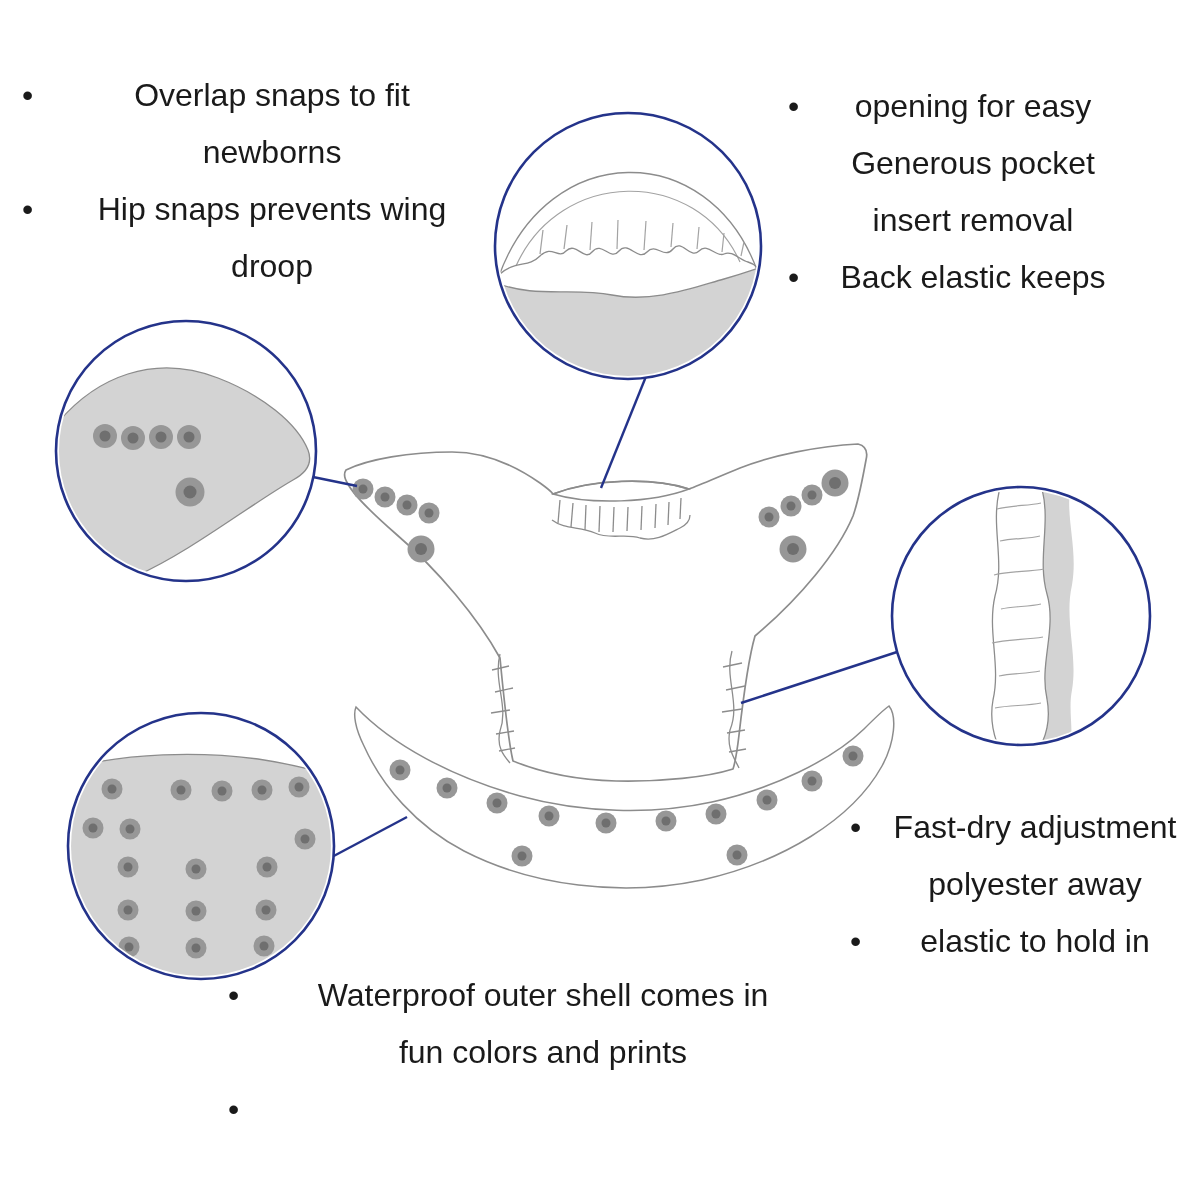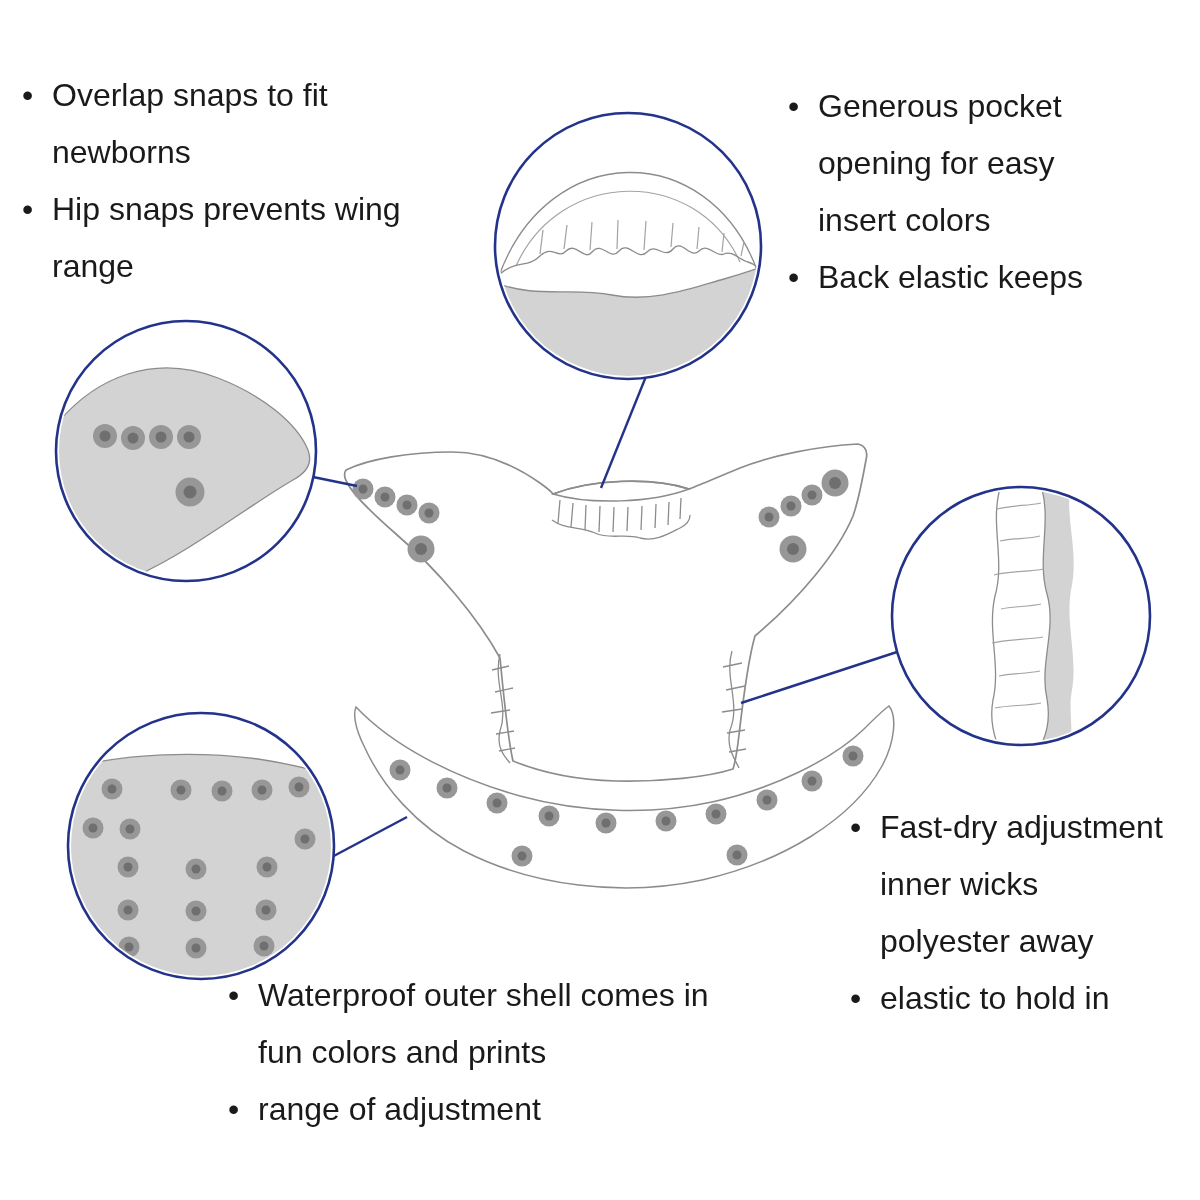--- a/index.html
+++ b/index.html
@@ -17,21 +17,21 @@
     width:1200px;height:1200px;
     background:var(--background);
     font-family:"Liberation Sans", sans-serif;
     color:var(--text);
   }
   .stage{position:relative;width:1200px;height:1200px;overflow:hidden;background:var(--background);}
   svg.diagram{position:absolute;left:0;top:0;}
   .note-block{position:absolute;font-size:32px;line-height:57px;color:var(--text);}
   .note{display:flex;}
   .bullet{flex:0 0 30px;width:30px;}
-  .lines{flex:1;}
+  .lines{flex:1;text-align:center;}
   
   .ring-fill{fill:#ffffff;}
   .ring{fill:none;stroke:var(--callout-border);stroke-width:2.6;}
   .connector-line{stroke:var(--connector-line);stroke-width:2.4;}
   .body-fill{fill:#ffffff;stroke:var(--outline-gray);stroke-width:1.7;stroke-linejoin:round;}
   .shell{fill:var(--shell-gray);}
   .edge{fill:none;stroke:var(--outline-gray);stroke-width:1.5;}
   .fine{fill:none;stroke:var(--outline-gray);stroke-width:1.3;}
   .fine2{fill:none;stroke:#a3a3a3;stroke-width:1.2;}
   .snap{fill:var(--snap-outer);}
@@ -241,48 +241,47 @@
       <span class="bullet">•</span>
       <div class="lines">
         <div class="line">Overlap snaps to fit</div>
         <div class="line">newborns</div>
       </div>
     </div>
     <div class="note">
       <span class="bullet">•</span>
       <div class="lines">
         <div class="line">Hip snaps prevents wing</div>
-        <div class="line">range</div>
+        <div class="line">droop</div>
       </div>
     </div>
   </div>
 
   <div class="note-block" style="left:788px;top:78px;width:340px;">
     <div class="note">
       <span class="bullet">•</span>
       <div class="lines">
+        <div class="line">opening for easy</div>
         <div class="line">Generous pocket</div>
-        <div class="line">opening for easy</div>
-        <div class="line">insert colors</div>
+        <div class="line">insert removal</div>
       </div>
     </div>
     <div class="note">
       <span class="bullet">•</span>
       <div class="lines">
         <div class="line">Back elastic keeps</div>
       </div>
     </div>
   </div>
 
   <div class="note-block" style="left:850px;top:799px;width:340px;">
     <div class="note">
       <span class="bullet">•</span>
       <div class="lines">
         <div class="line">Fast-dry adjustment</div>
-        <div class="line">inner wicks</div>
         <div class="line">polyester away</div>
       </div>
     </div>
     <div class="note">
       <span class="bullet">•</span>
       <div class="lines">
         <div class="line">elastic to hold in</div>
       </div>
     </div>
   </div>
@@ -291,18 +290,17 @@
     <div class="note">
       <span class="bullet">•</span>
       <div class="lines">
         <div class="line">Waterproof outer shell comes in</div>
         <div class="line">fun colors and prints</div>
       </div>
     </div>
     <div class="note">
       <span class="bullet">•</span>
       <div class="lines">
-        <div class="line">range of adjustment</div>
       </div>
     </div>
   </div>
 
 </div>
 
 </body></html>

